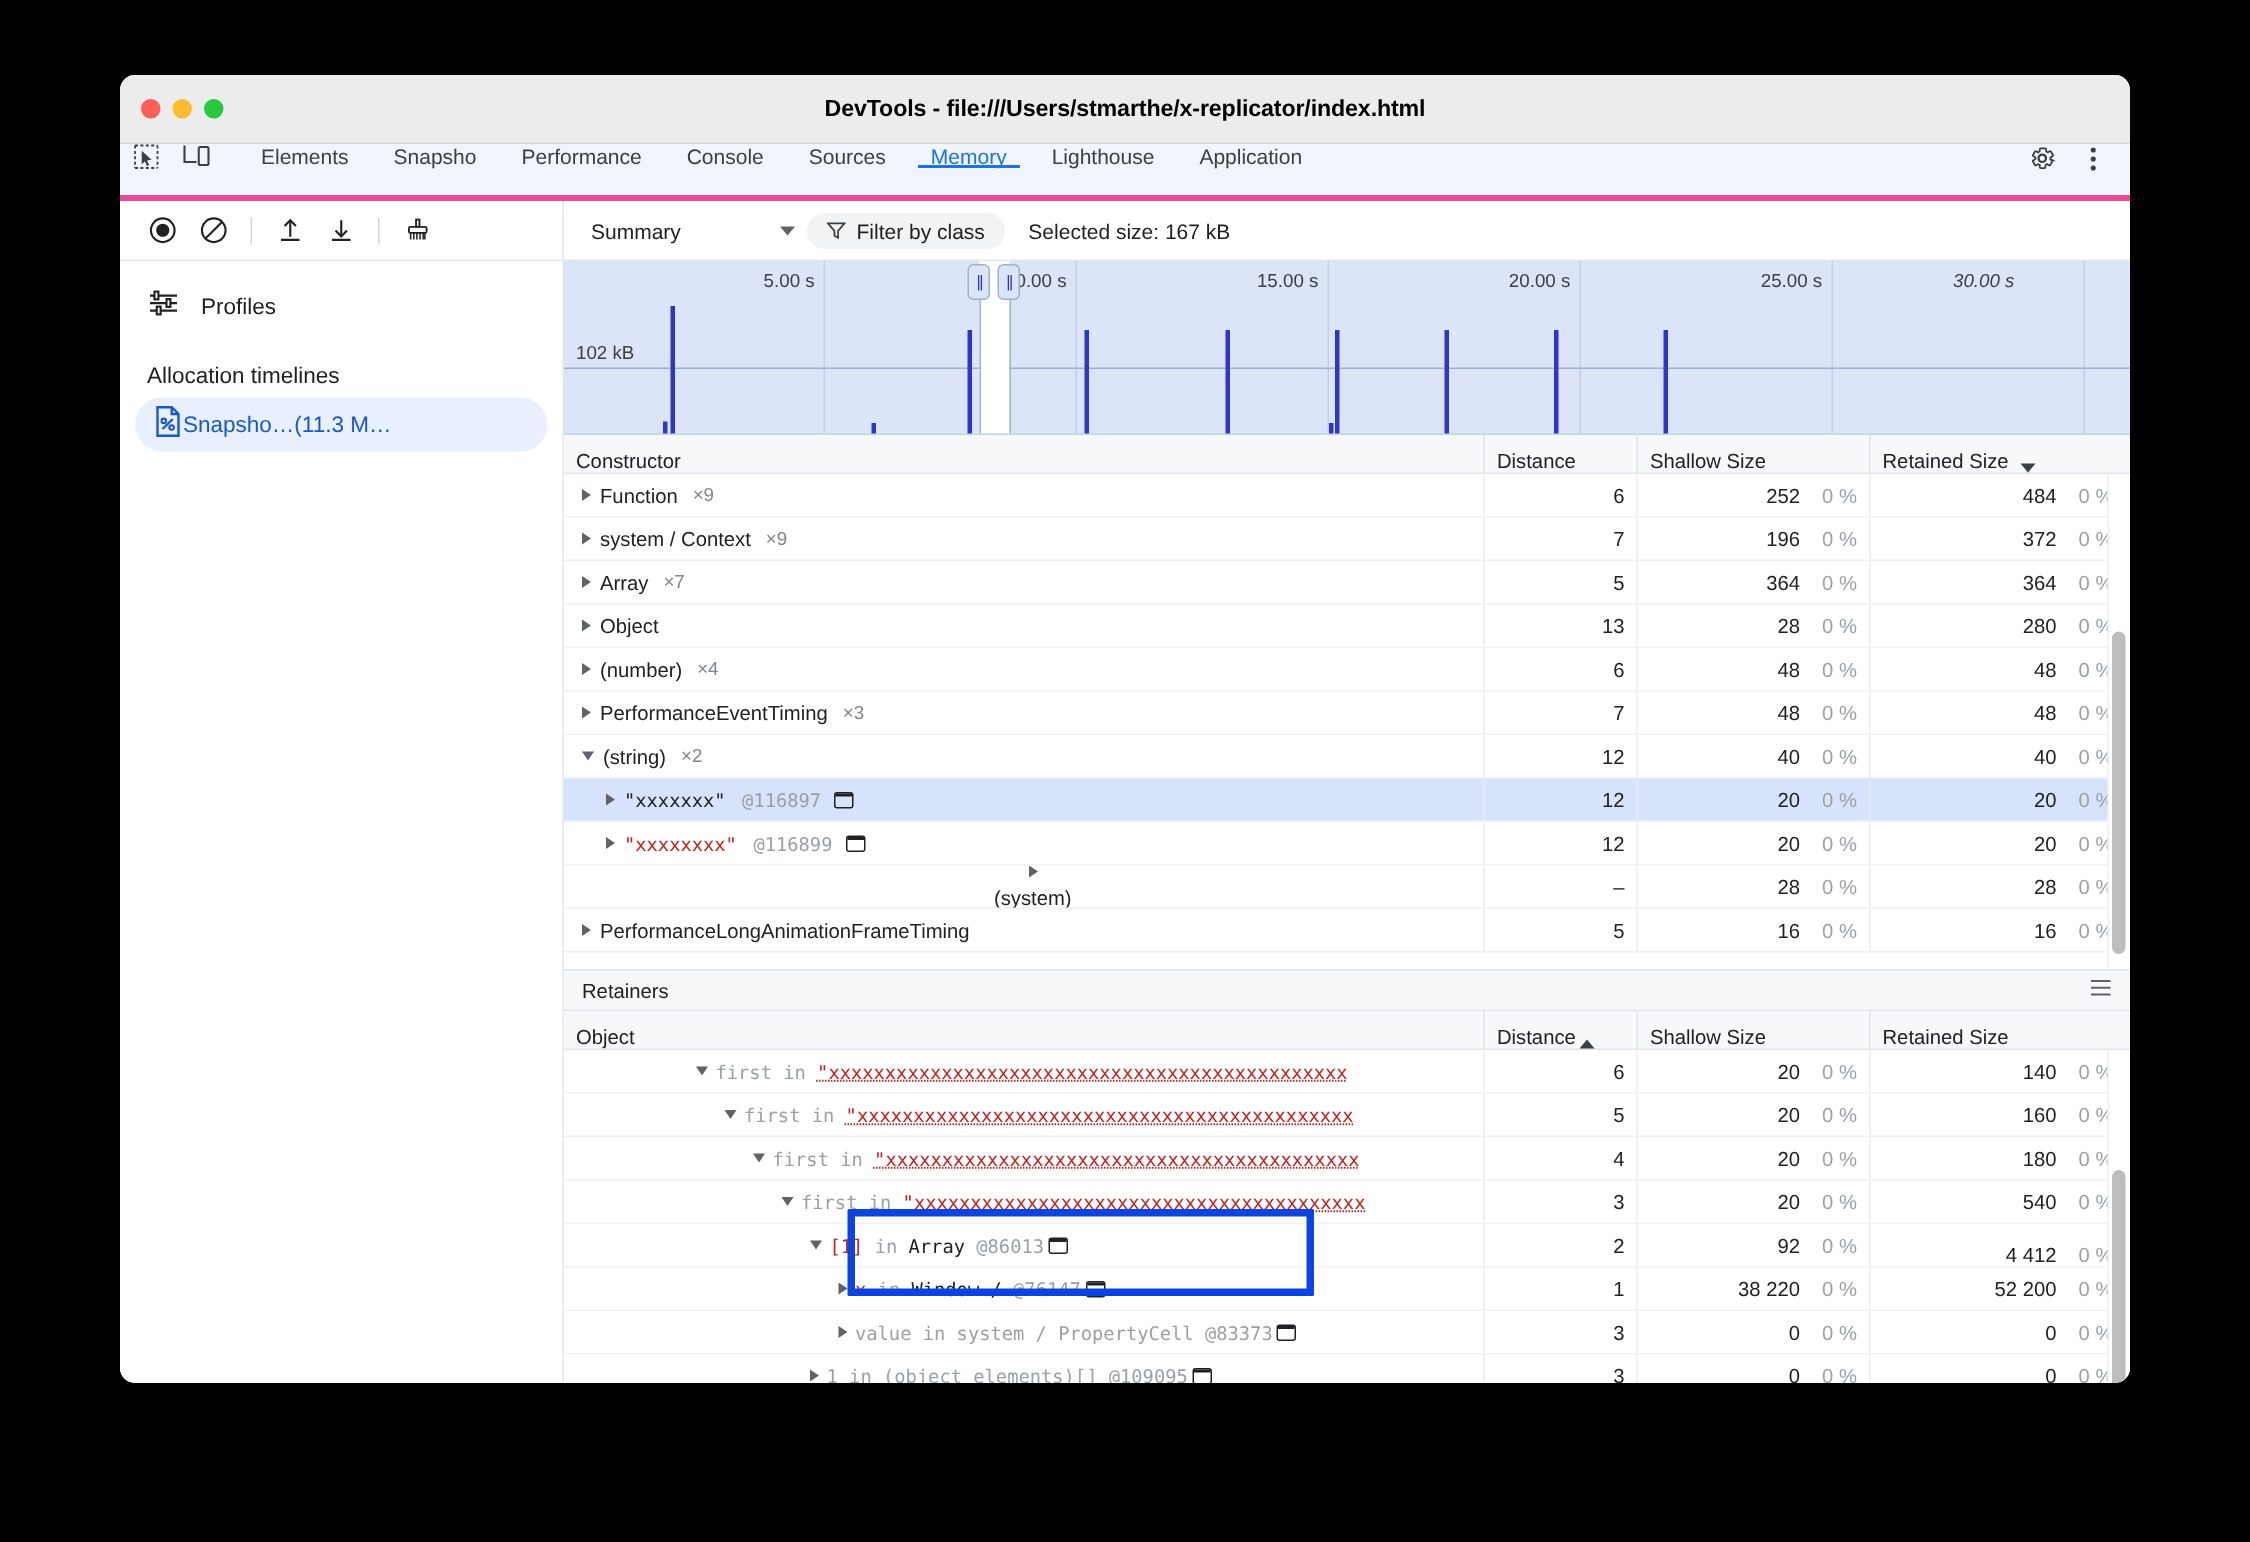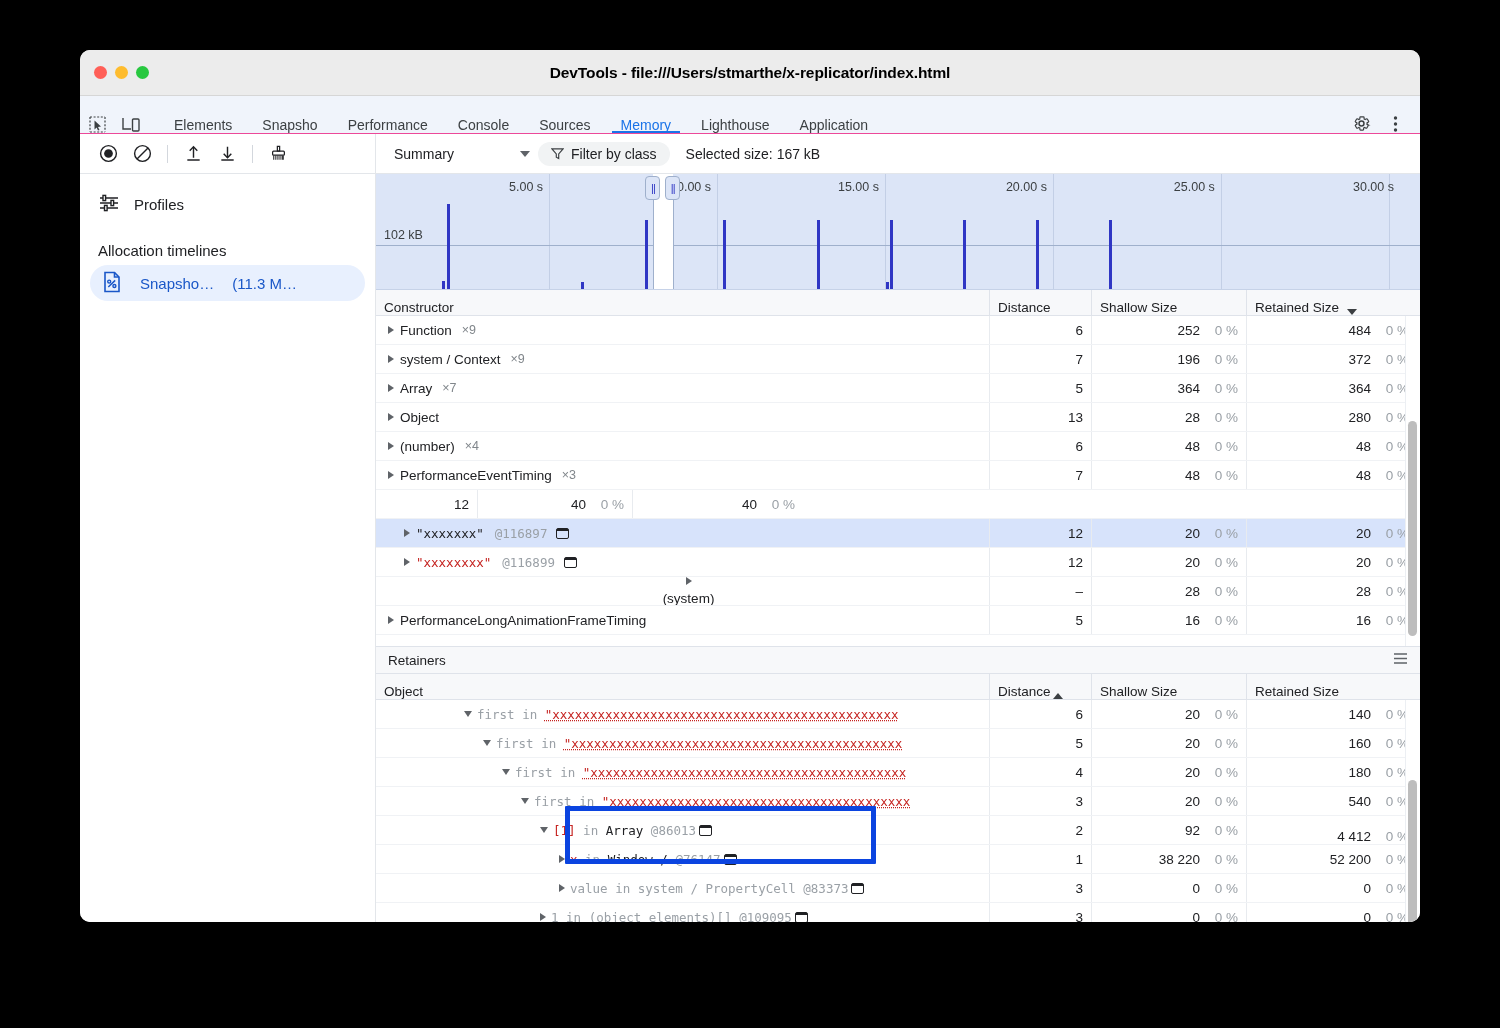--- a/index.html
+++ b/index.html
@@ -39,23 +39,23 @@
     font-size: 15.5px;
     font-weight: bold;
     color: #000000;
     letter-spacing: -0.1px;
   }
 
   
   #tabstrip {
     height: 38px;
     background: #f0f4fb;
-    border-bottom: 1px solid #ec4899;
+    border-bottom: 4px solid #ec4899;
     display: flex;
-    align-items: flex-end;
+    align-items: flex-start;
     position: relative;
   }
   .tb-icon {
     width: 34px;
     display: flex; align-items: center; justify-content: center;
     cursor: pointer;
   }
   .tb-sep {
     width: 1px; background: #cdd3dd;
     margin: 9px 6px 9px 4px;
@@ -146,21 +146,21 @@
     height: 40px;
     padding: 0 18px;
     font-size: 15px; color: #202124;
     cursor: pointer;
   }
   .side-head {
     font-size: 15px; color: #202124;
     padding: 18px 18px 6px 18px;
   }
   .side-item {
-    display: flex; align-items: center; gap: 18px;
+    display: flex; align-items: center; gap: 0;
     margin: 0 10px;
     height: 36px;
     padding: 0 12px;
     border-radius: 18px;
     font-size: 15px;
     cursor: pointer;
   }
   .side-item.selected { background: #e8f0fe; color: #1a57c8; }
   .side-item .sub { color: #1a57c8; }
 
@@ -508,21 +508,21 @@
           <div class="tl-label" style="left: 173.138px;">5.00 s</div>
           <div class="tl-gridline" style="left: 341.061px;"></div>
           <div class="tl-label" style="left: 341.061px;">10.00 s</div>
           <div class="tl-gridline" style="left: 508.984px;"></div>
           <div class="tl-label" style="left: 508.984px;">15.00 s</div>
           <div class="tl-gridline" style="left: 676.907px;"></div>
           <div class="tl-label" style="left: 676.907px;">20.00 s</div>
           <div class="tl-gridline" style="left: 844.83px;"></div>
           <div class="tl-label" style="left: 844.83px;">25.00 s</div>
           <div class="tl-gridline" style="left: 1012.75px;"></div>
-          <div class="tl-label" style="left: 1024px;">30.00 s</div>
+          <div class="tl-label" style="left: 973px; font-style: italic;">30.00 s</div>
           <div class="tl-basebar" style="top: 71px;"></div>
           <div class="tl-baselabel" style="top: 54px;">102 kB</div>
           <div class="tl-window" style="left: 276.916px; width: 19.817px;"></div>
           <div class="tl-bar" style="left: 70.924px; top: 30.16px; height: 85.84px;"></div>
           <div class="tl-bar" style="left: 65.709px; top: 106.72px; height: 9.28px;"></div>
           <div class="tl-bar" style="left: 205.471px; top: 107.88px; height: 8.12px;"></div>
           <div class="tl-bar" style="left: 269.094px; top: 46.4px; height: 69.6px;"></div>
           <div class="tl-bar" style="left: 347.319px; top: 46.4px; height: 69.6px;"></div>
           <div class="tl-bar" style="left: 441.189px; top: 46.4px; height: 69.6px;"></div>
           <div class="tl-bar" style="left: 514.199px; top: 46.4px; height: 69.6px;"></div>
@@ -646,20 +646,25 @@
               <div class="cell numpct" style="width: 155px;">
                 <span>48</span>
                 <span class="pct">0 %</span>
               </div>
               <div class="cell numpct" style="width: 170px; border-right: none;">
                 <span>48</span>
                 <span class="pct">0 %</span>
               </div>
             </div>
             <div class="row">
+              <div class="cell name" style="width: 614px; padding-left: 12px;">
+                <span class="tri open"></span>
+                <span>(string)</span>
+                <span class="xcount">×2</span>
+              </div>
               <div class="cell num" style="width: 102px;">12</div>
               <div class="cell numpct" style="width: 155px;">
                 <span>40</span>
                 <span class="pct">0 %</span>
               </div>
               <div class="cell numpct" style="width: 170px; border-right: none;">
                 <span>40</span>
                 <span class="pct">0 %</span>
               </div>
             </div>

